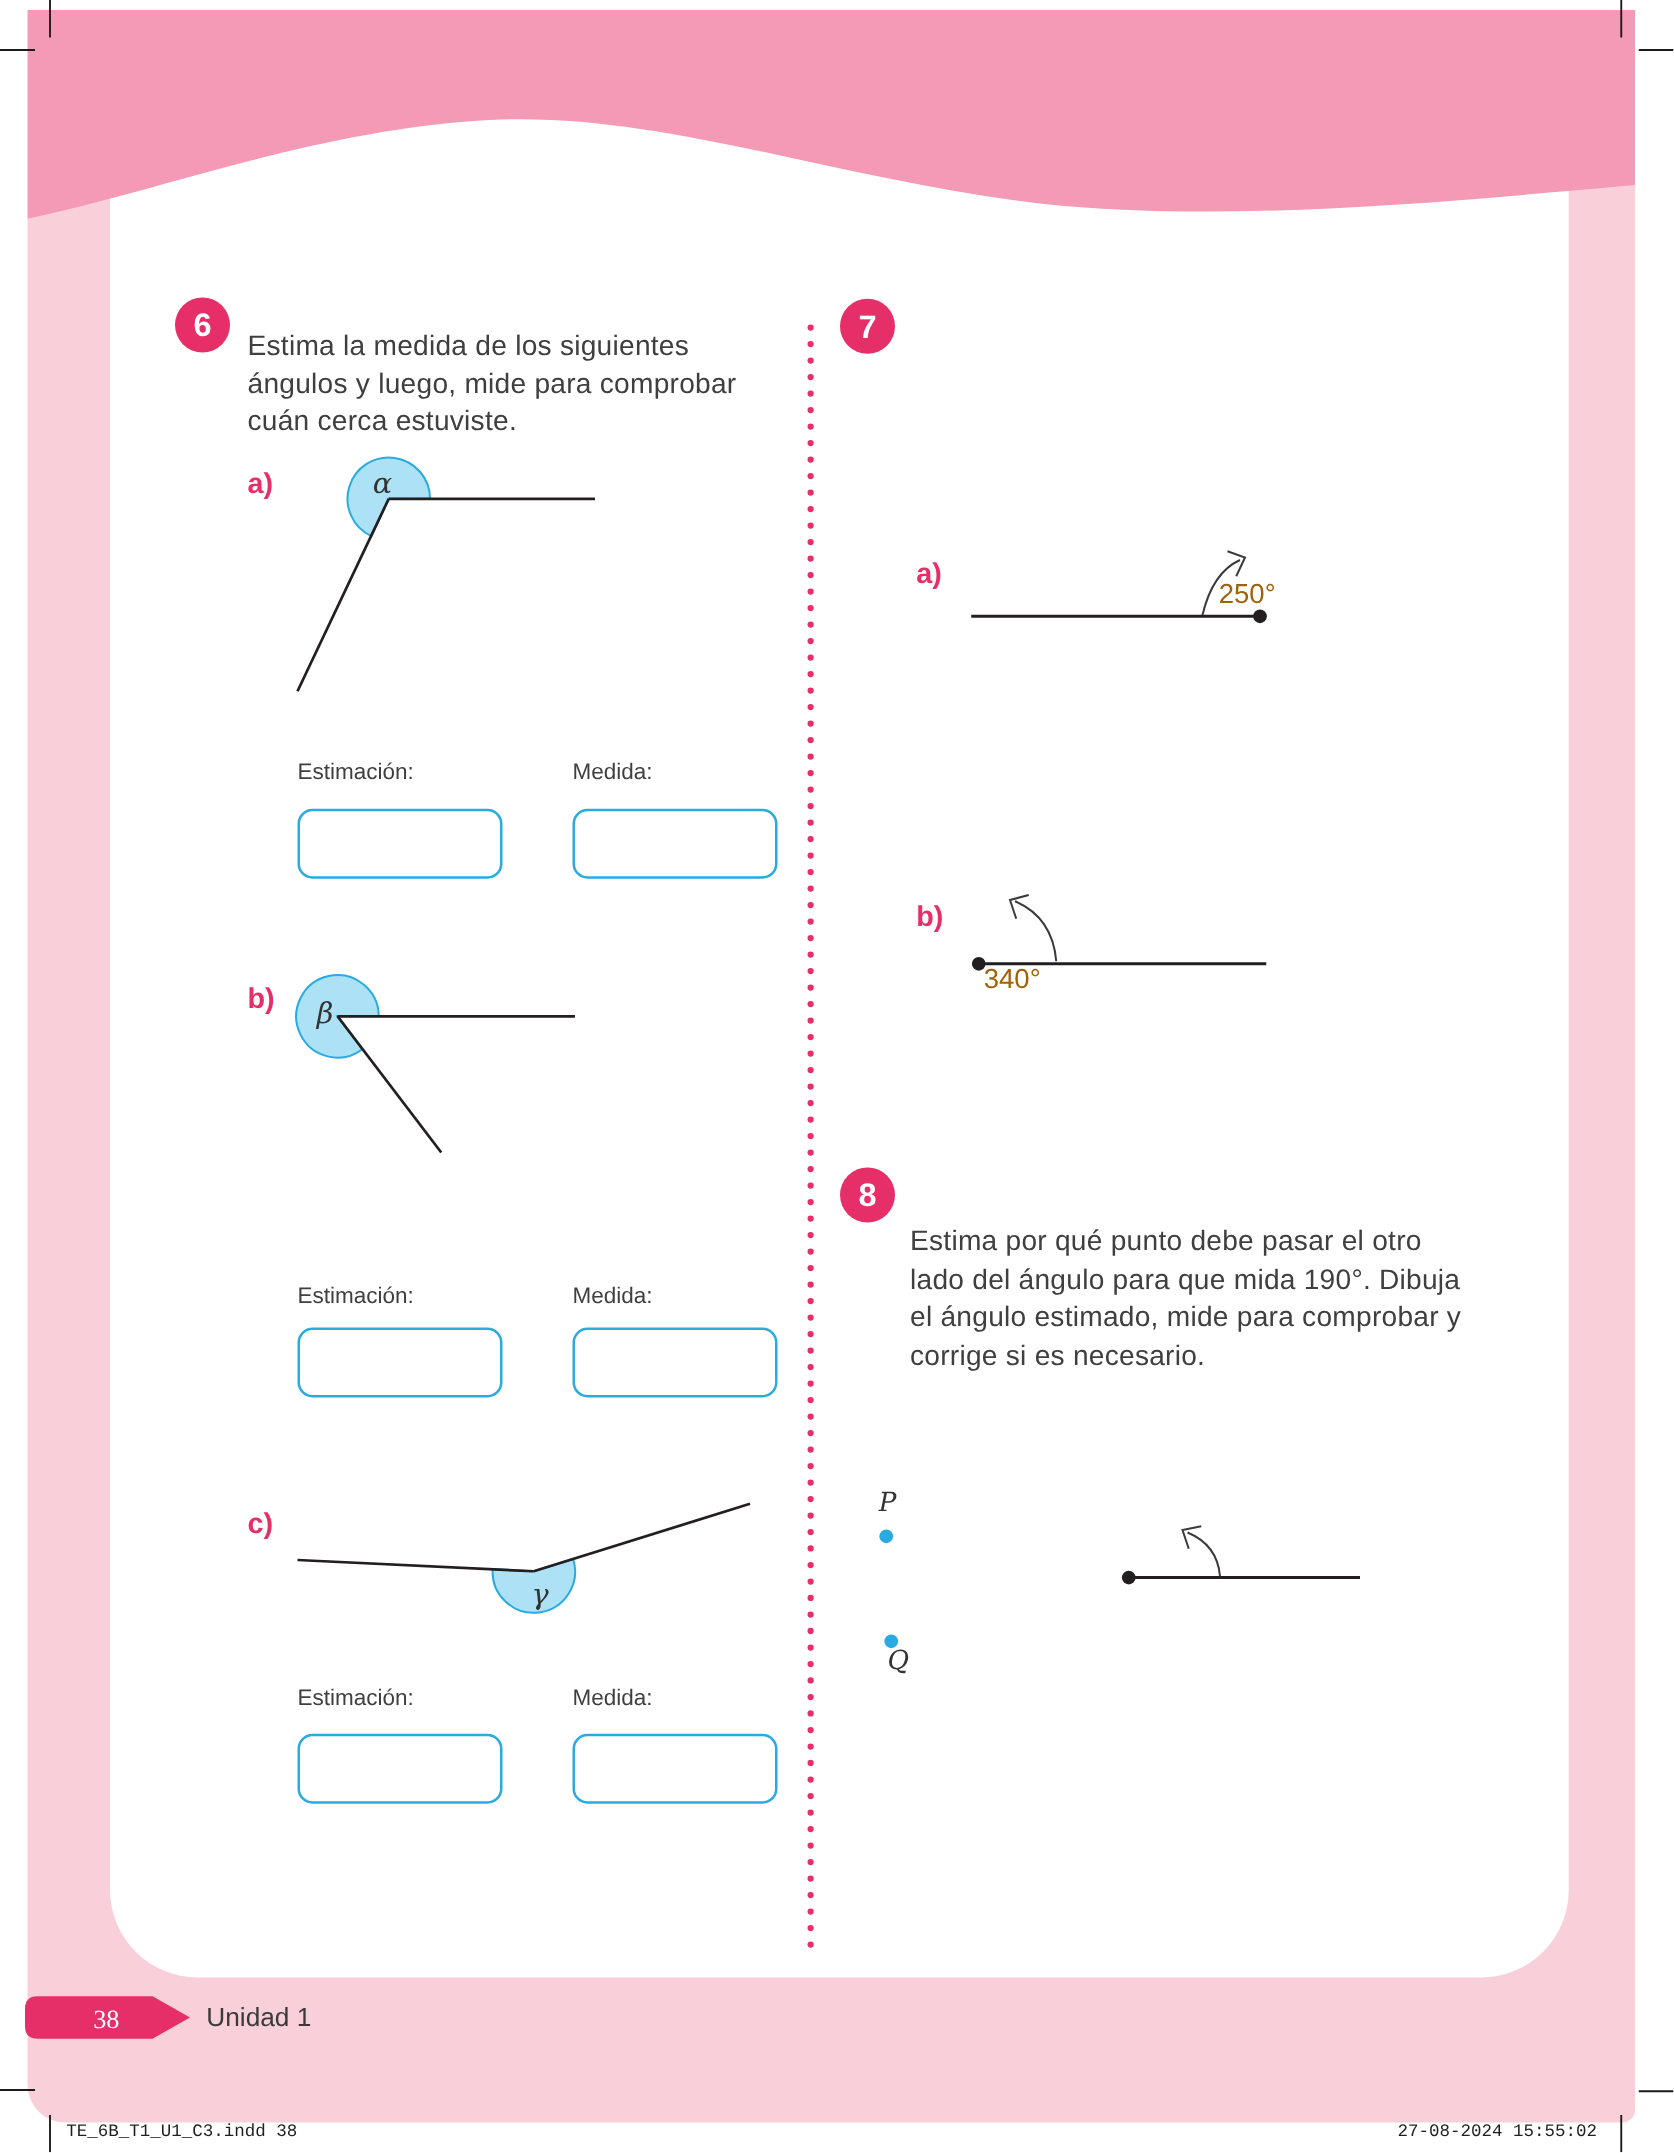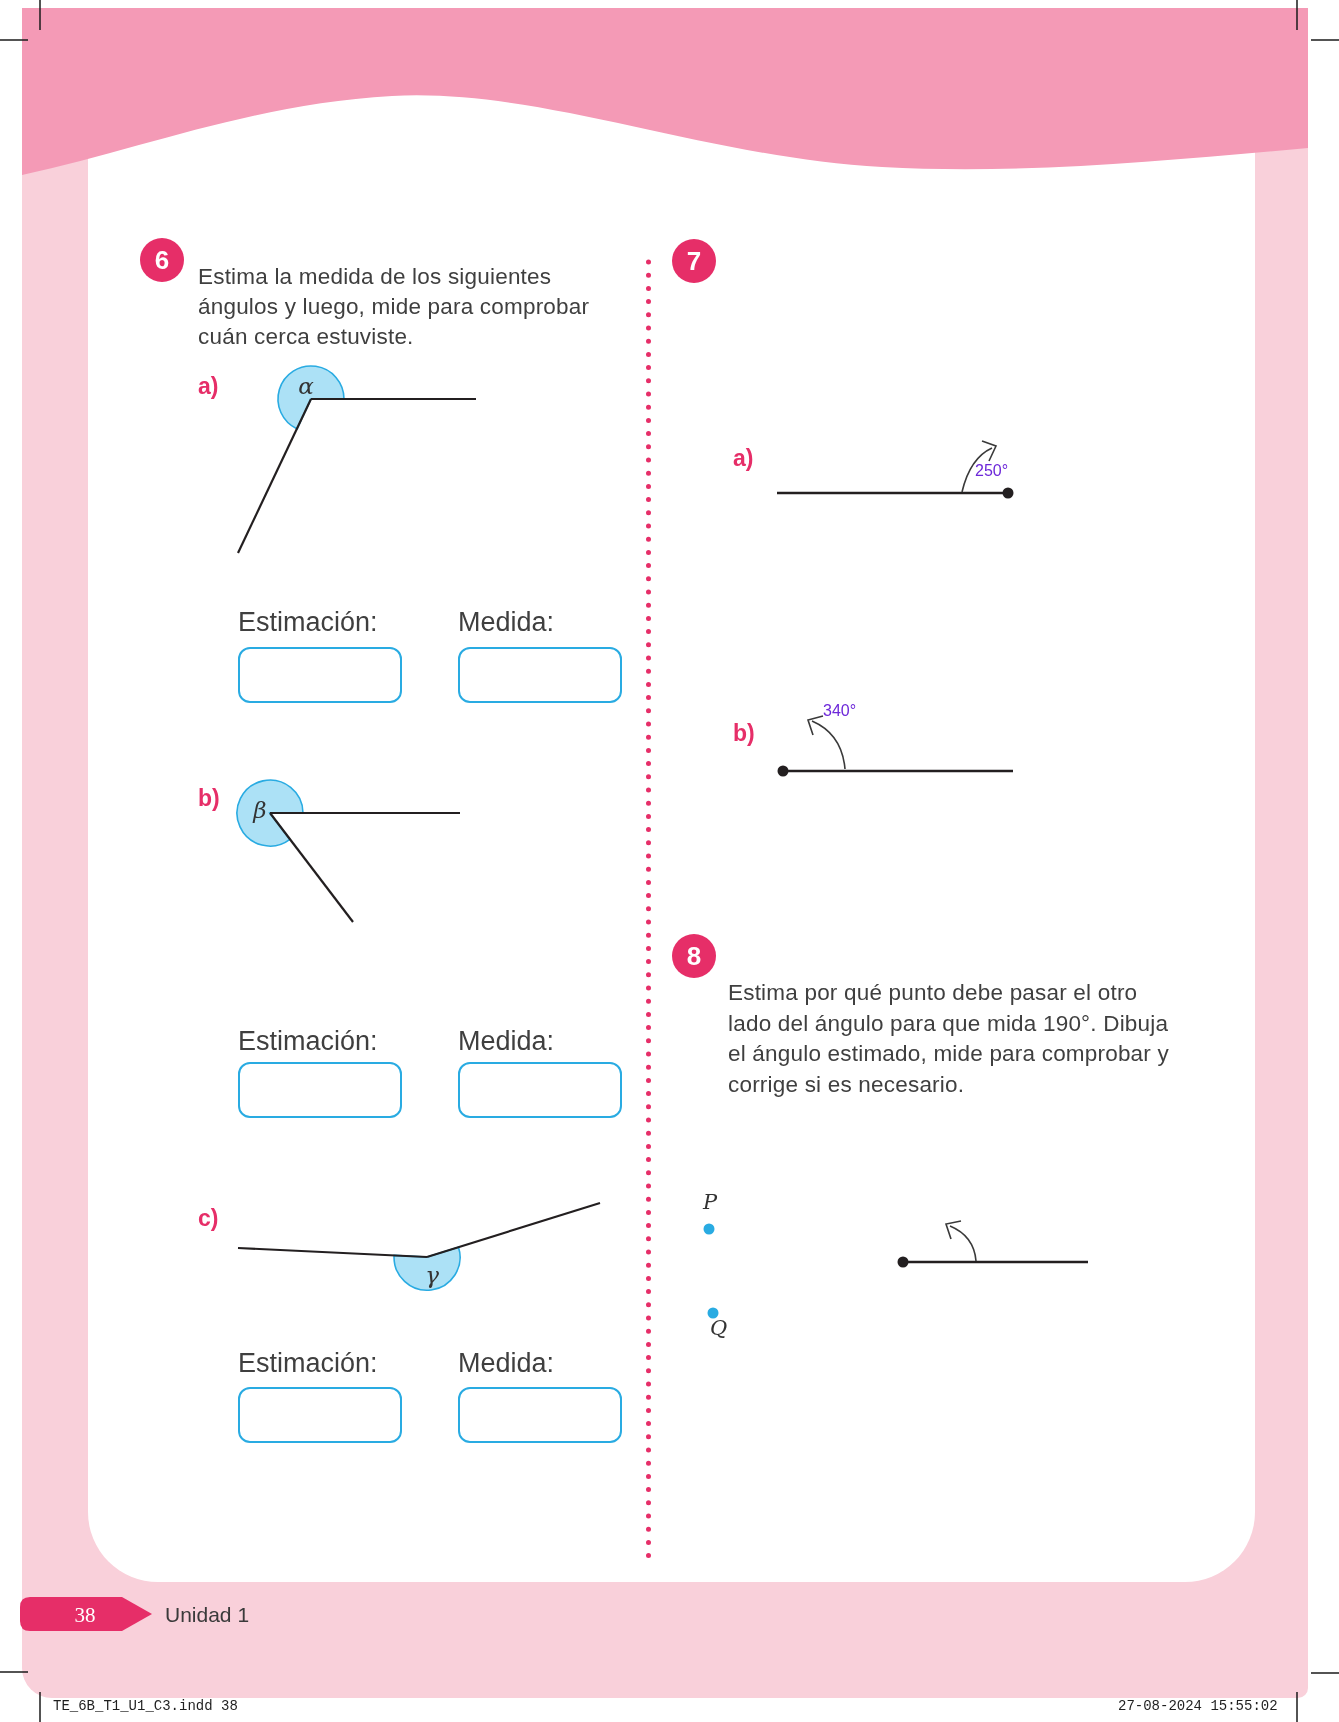--- a/index.html
+++ b/index.html
@@ -13,25 +13,25 @@
     background:#ffffff;border-radius:70px;}
   .wave{position:absolute;left:22px;top:8px;}
   .overlay{position:absolute;left:0;top:0;pointer-events:none;}
   .abs{position:absolute;}
   .num-circle{
     width:44px;height:44px;border-radius:50%;background:#e62e68;color:#ffffff;
     font-size:26px;font-weight:bold;text-align:center;line-height:44px;
   }
   .prompt{font-size:22.5px;line-height:30px;color:#3f3f3f;letter-spacing:.2px;margin-top:36px;}
   .item-label{font-size:23px;font-weight:bold;color:#e62e68;}
-  .field-label{font-size:27px;color:#3f3f3f;}
+  .field-label{font-size:18px;color:#3f3f3f;}
   .answer-box{
     width:160px;height:52px;background:#ffffff;border:2.5px solid #29abe2;border-radius:12px;
   }
-  .degree{font-size:16px;color:#6d28d9;}
+  .degree{font-size:22px;color:#a16207;}
   .point-label{font-family:"DejaVu Serif",serif;font-style:italic;font-size:21px;color:#333333;}
   .footer-num{width:102px;text-align:center;color:#ffffff;font-size:21px;font-weight:normal;
     padding-left:14px;font-family:Liberation Serif, serif;}
   .footer-unit{font-size:21px;color:#3a3a3a;text-align:center;}
   .print-text{font-family:Liberation Mono, monospace;font-size:14px;color:#1f1f1f;}
   .greek{font-family:"DejaVu Serif",serif;font-style:italic;font-size:23px;fill:#333333;}
 </style>
 </head>
 <body>
 
@@ -126,21 +126,21 @@
   <div class="abs field-label" style="left:458px;top:1348px;">Medida:</div>
   <div class="abs answer-box" style="left:238px;top:1387px;"></div>
   <div class="abs answer-box" style="left:458px;top:1387px;"></div>
 
   <div class="abs num-circle" style="left:672px;top:239px;">7</div>
 
   <div class="abs item-label" style="left:733px;top:445px;">a)</div>
   <div class="abs degree" style="left:975px;top:462px;">250°</div>
 
   <div class="abs item-label" style="left:733px;top:720px;">b)</div>
-  <div class="abs degree" style="left:787px;top:702px;margin-left:36px;">340°</div>
+  <div class="abs degree" style="left:787px;top:770px;">340°</div>
 
   <div class="abs num-circle" style="left:672px;top:934px;">8</div>
   <div class="abs prompt" style="left:728px;top:942px;width:448px;line-height:30.5px;">Estima por qué punto debe pasar el otro lado del ángulo para que mida 190°. Dibuja el ángulo estimado, mide para comprobar y corrige si es necesario.</div>
 
   <div class="abs point-label" style="left:703px;top:1190px;">P</div>
   <div class="abs point-label" style="left:710px;top:1316px;">Q</div>
 
   <div class="abs footer-num" style="left:20px;top:1603px;">38</div>
   <div class="abs footer-unit" style="left:165px;top:1603px;">Unidad 1</div>
 

